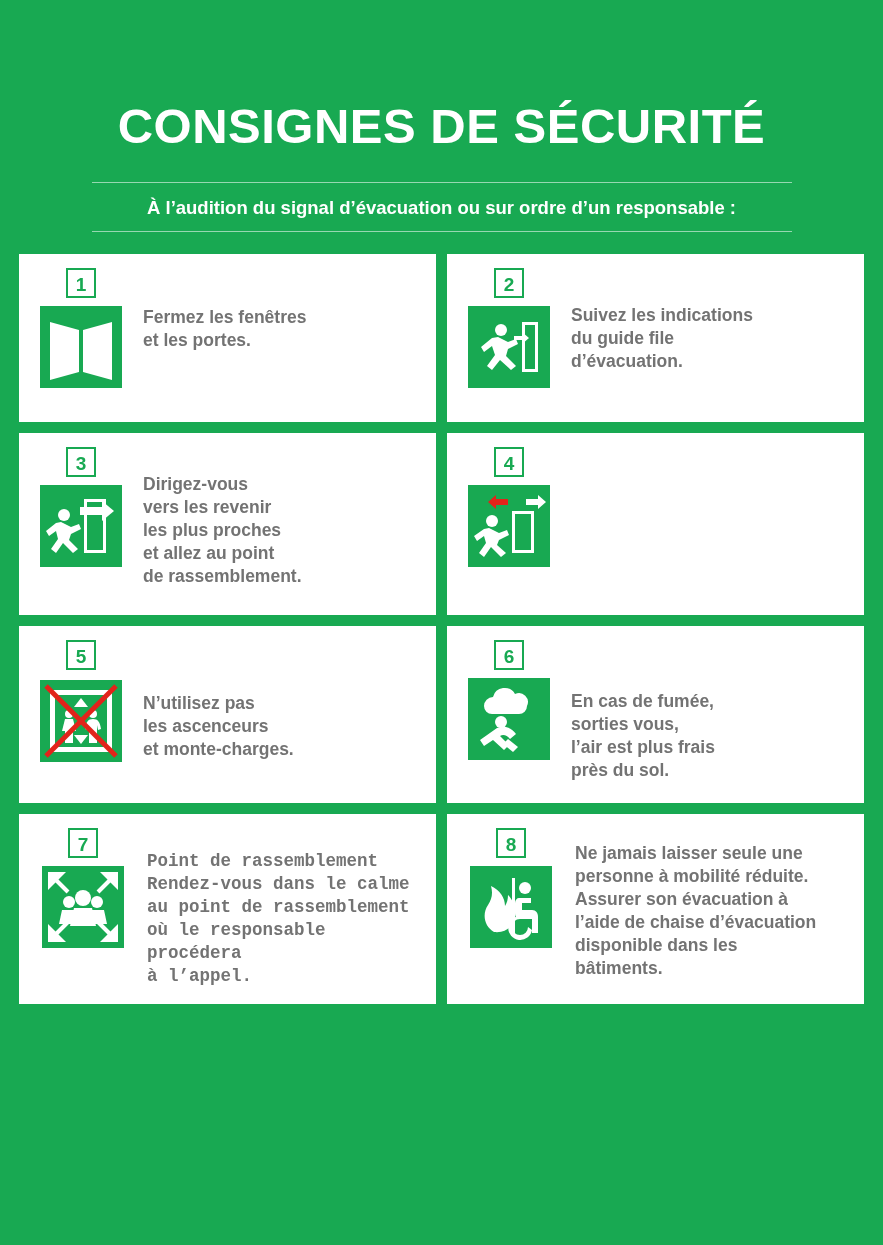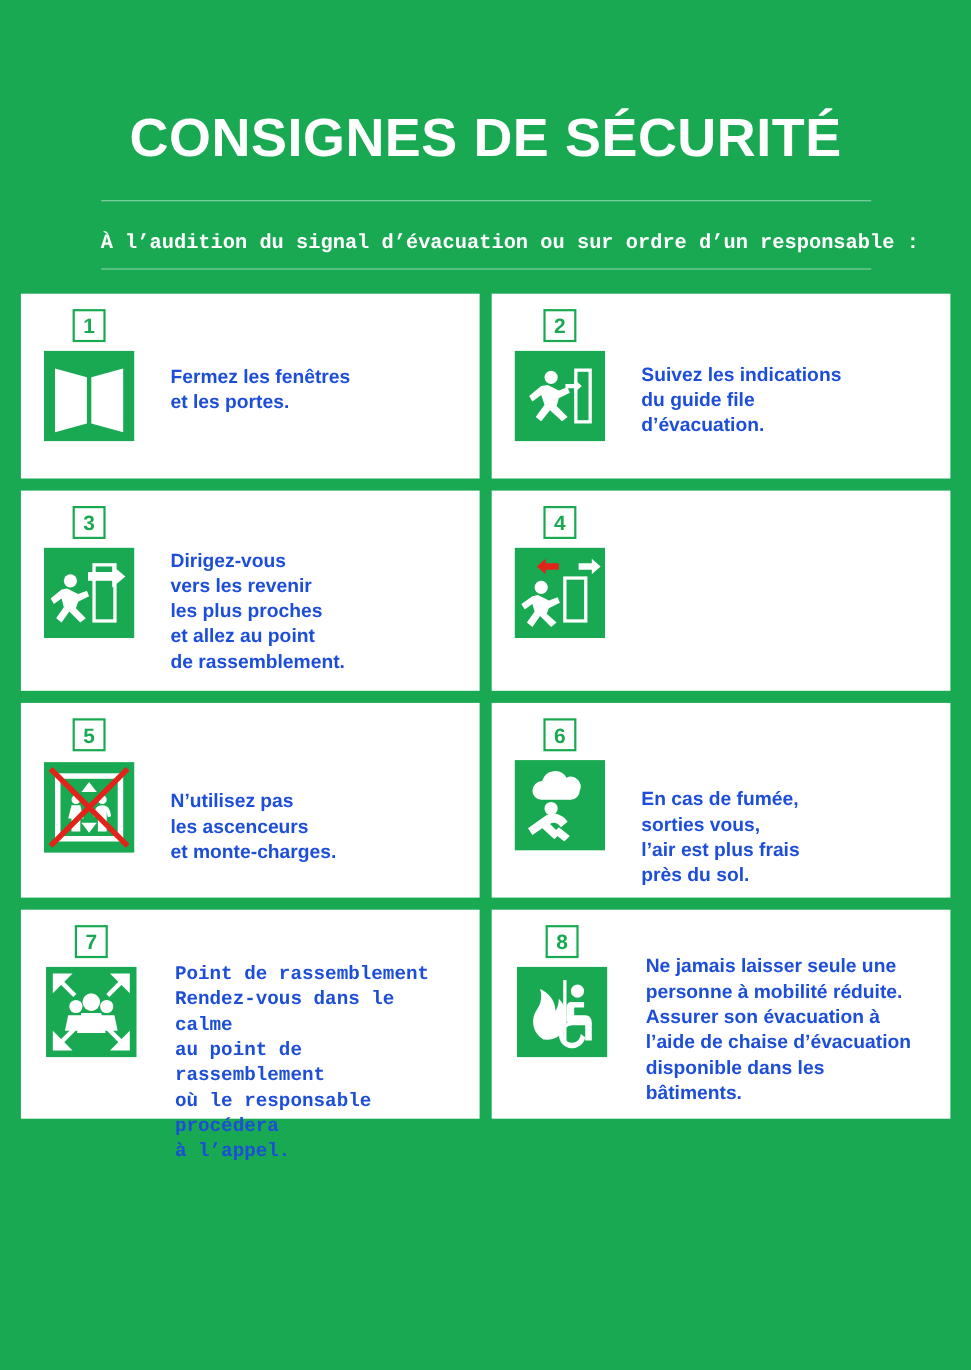--- a/index.html
+++ b/index.html
@@ -32,22 +32,21 @@
     font-size: 49px;
     line-height: 56px;
     letter-spacing: 0.5px;
     white-space: nowrap;
   }
   .subtitle-wrap {
     margin: 28px auto 0 auto;
     width: 700px;
     border-top: 1px solid rgba(255,255,255,0.55);
     border-bottom: 1px solid rgba(255,255,255,0.55);
-    padding: 27px 0 12px 0;
-    font-family: Liberation Mono, monospace;
+    padding: 14px 0 12px 0;
   }
   .subtitle {
     color: #ffffff;
     font-weight: bold;
     font-size: 18.5px;
     line-height: 22px;
     white-space: nowrap;
   }
 
   
@@ -102,22 +101,22 @@
     height: 82px;
     background: #18a952;
     position: relative;
   }
   .text-col {
     flex: 1;
     padding-left: 14px;
     padding-top: 32px;
   }
   .card .text-col p {
-    margin: 12px;
-    color: #1d4ed8;
+    margin: 0;
+    color: #737373;
     font-weight: bold;
     font-size: 17.5px;
     line-height: 23px;
     white-space: pre-line;
   }
 
   
   .card.c1 .text-col { padding-top: 38px; }
   .card.c2 .text-col { padding-top: 36px; }
   .card.c3 .text-col { padding-top: 26px; }

